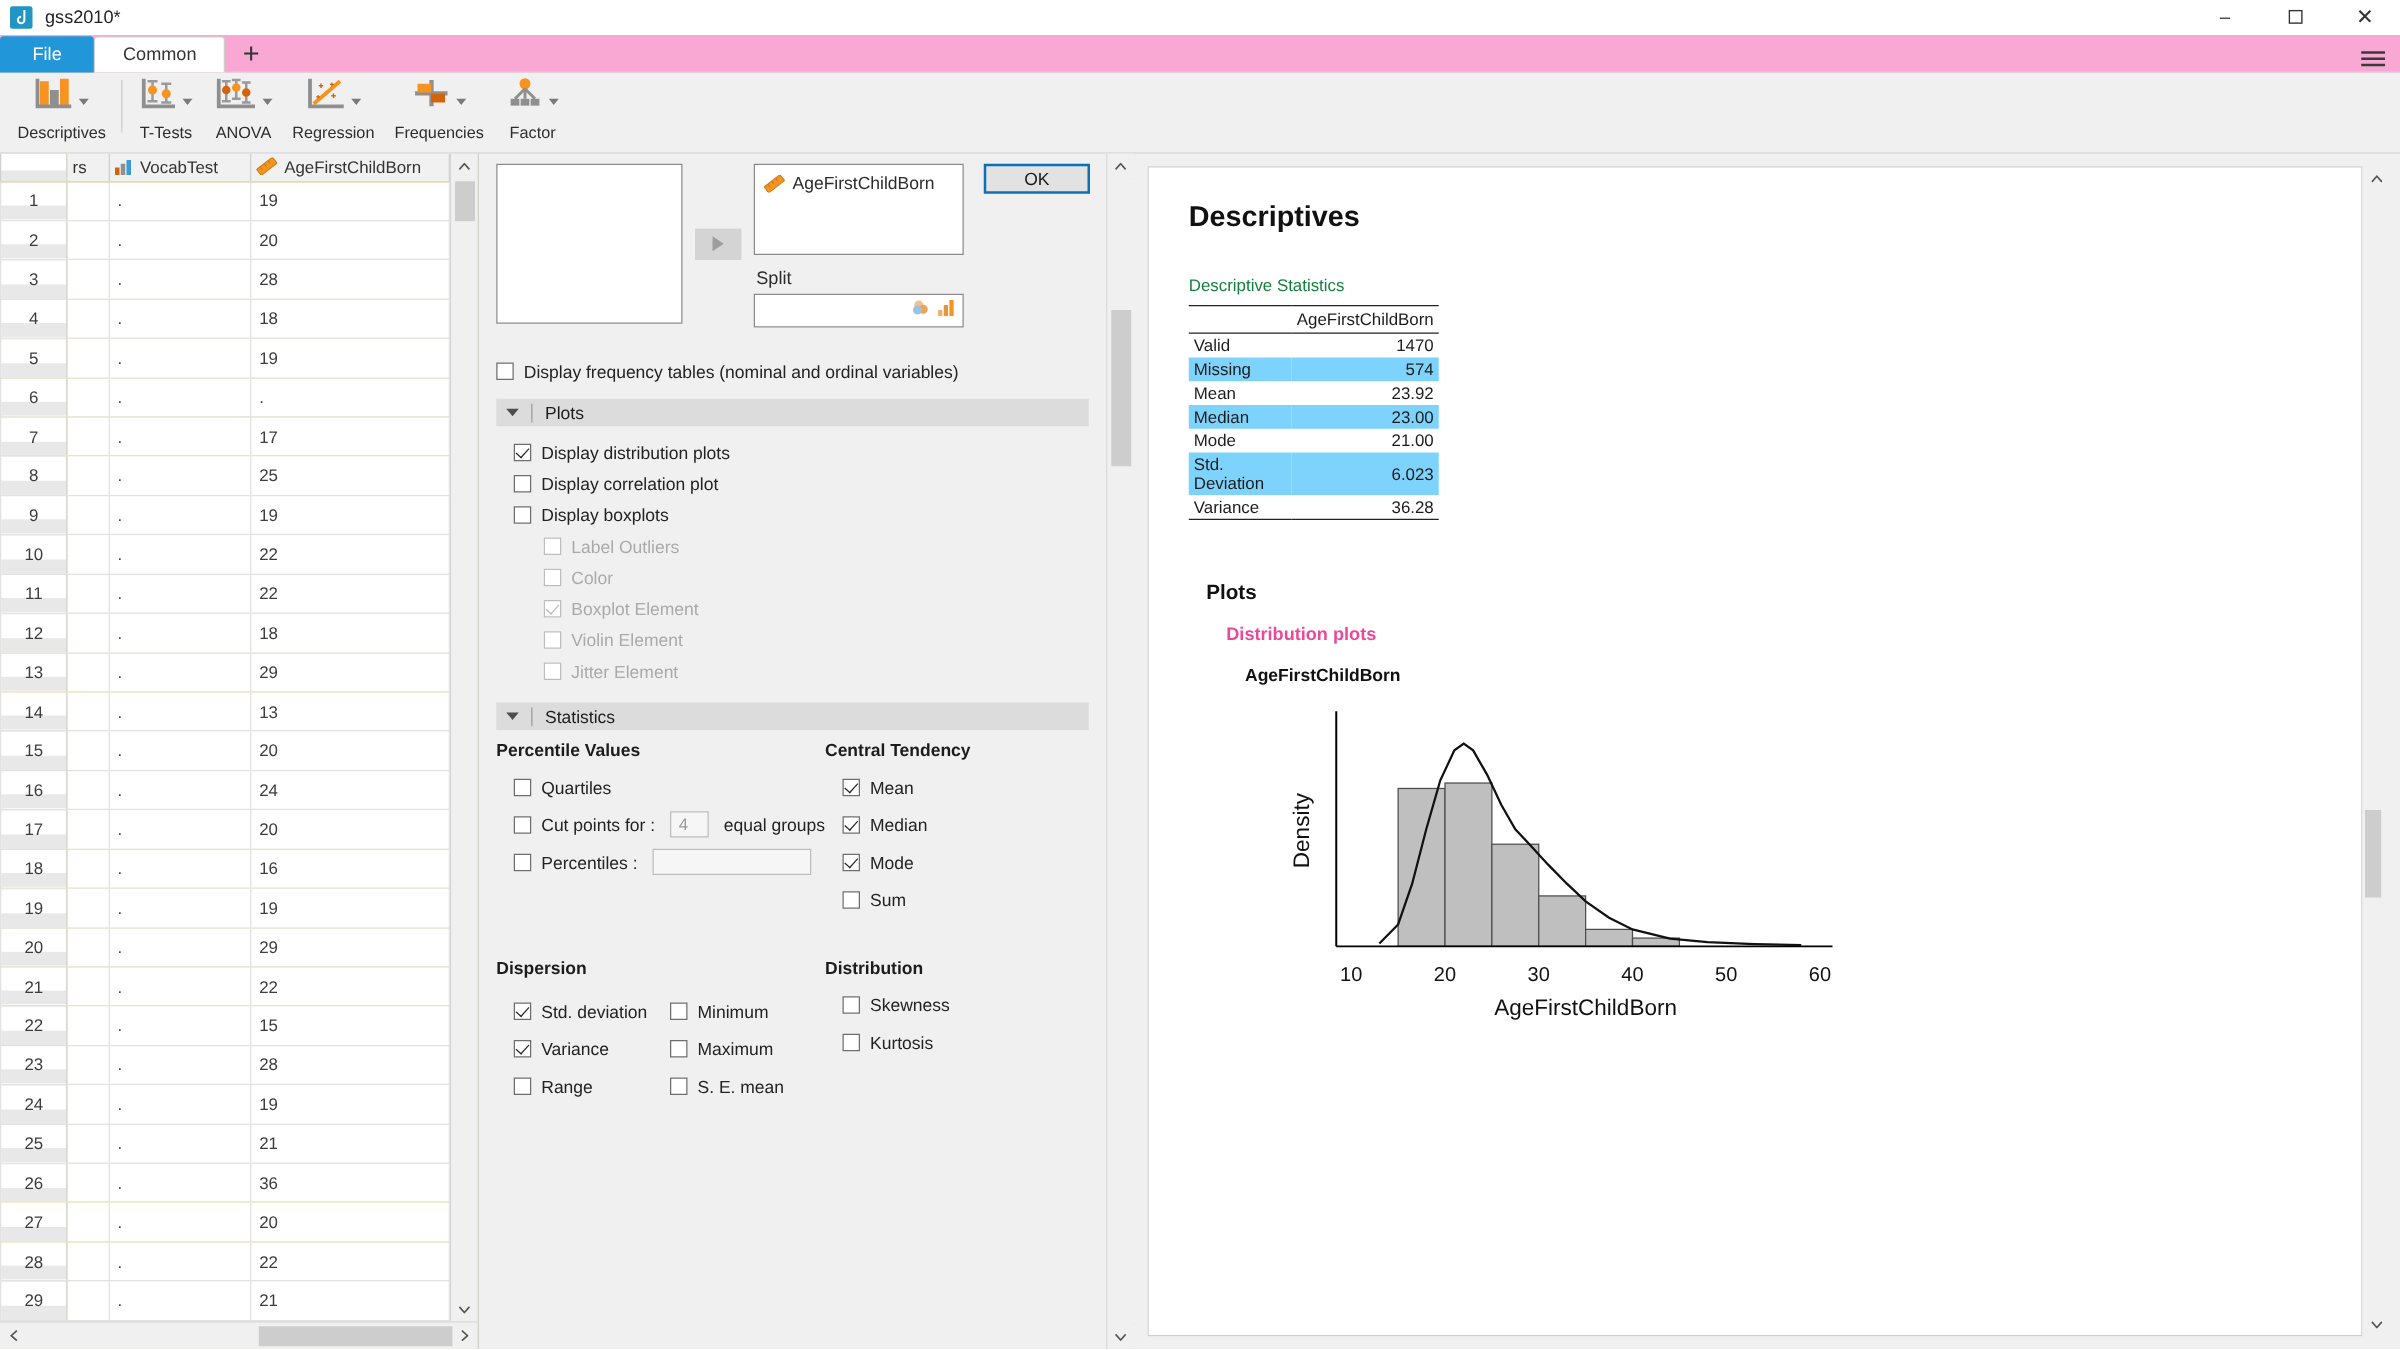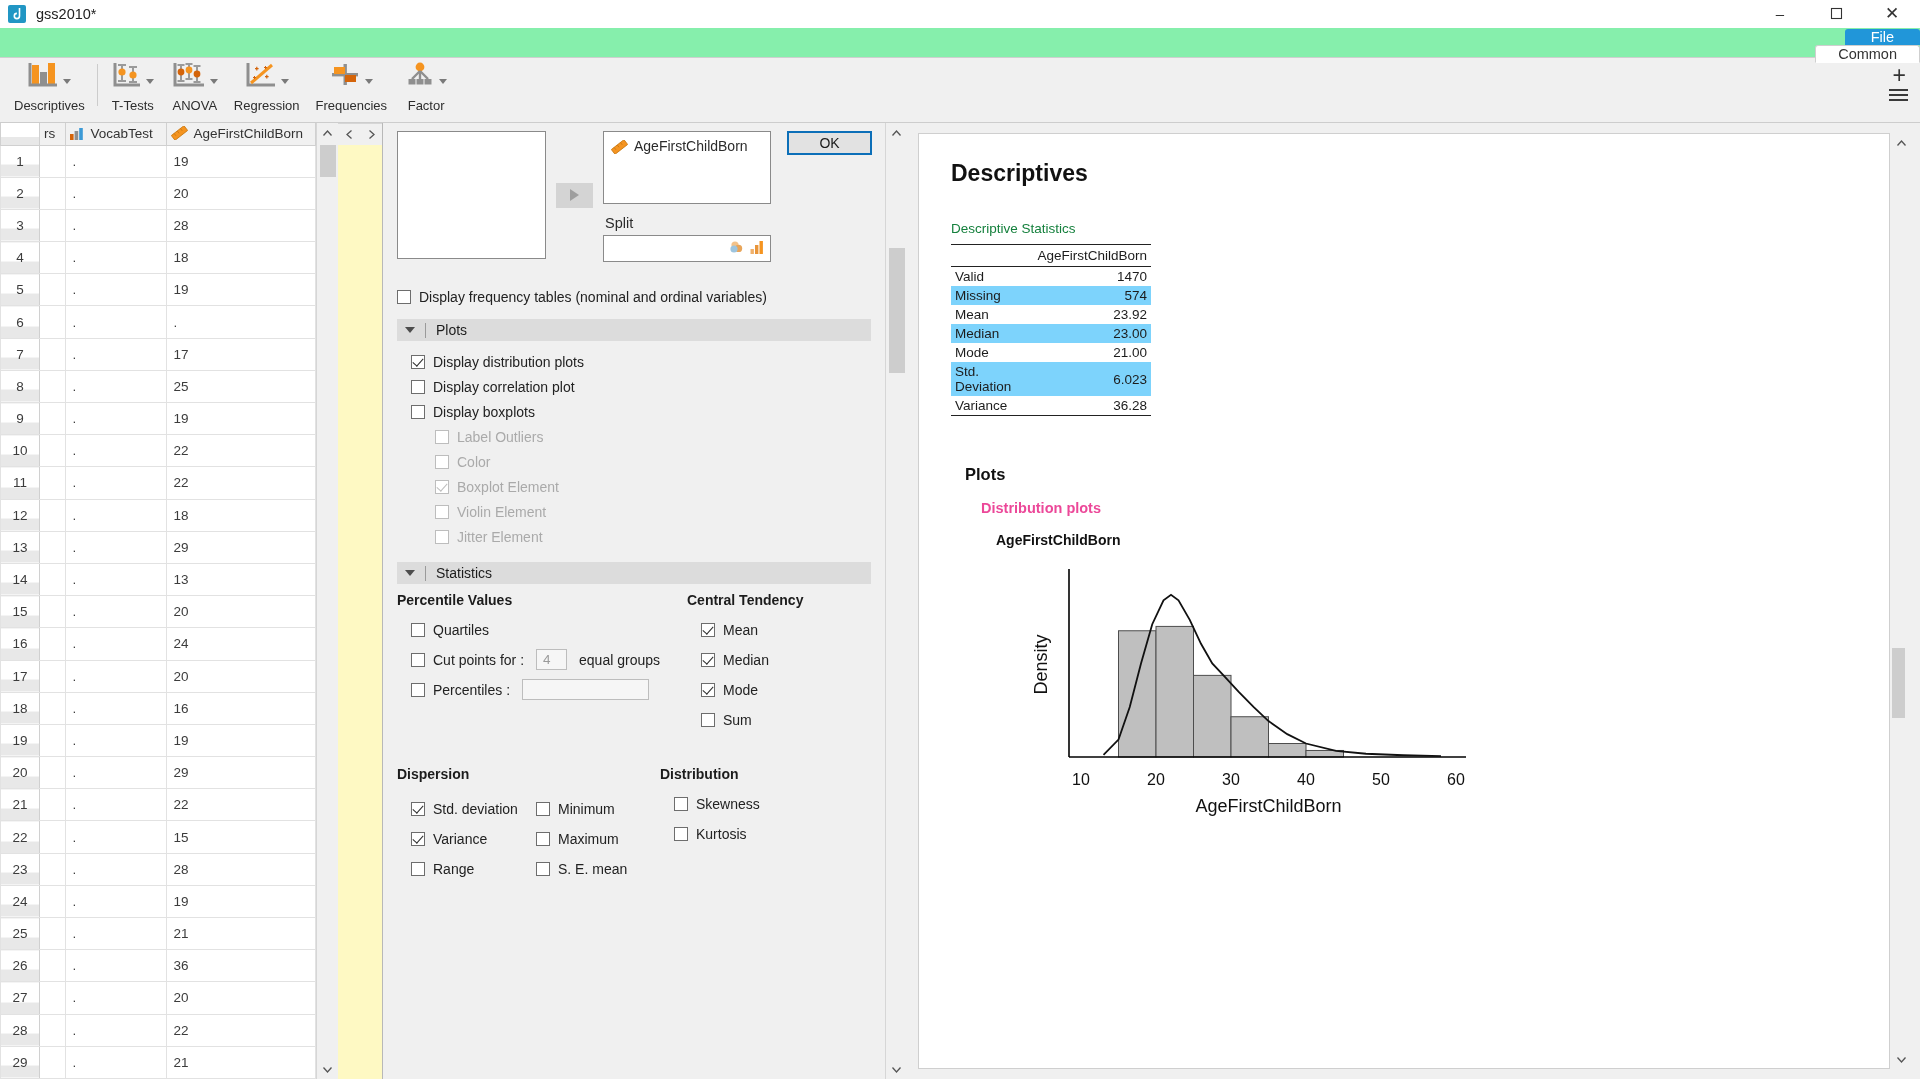--- a/index.html
+++ b/index.html
@@ -26,22 +26,22 @@
   .title-text { font-size: 14.5px; color: #222; }
   .win-controls { margin-left: auto; display: flex; height: 28px; }
   .win-btn {
     width: 56px; height: 28px; display: flex; align-items: center; justify-content: center;
     font-size: 15px; color: #333;
   }
   .win-btn.close-btn { font-size: 17px; }
 
   
   .ribbon-tabs {
-    height: 30px; background: #86efac; display: flex; align-items: flex-end;
-    position: relative; border-bottom: 1px solid #cfcfcf; flex-direction: column;
+    height: 30px; background: #f9a8d4; display: flex; align-items: flex-end;
+    position: relative; border-bottom: 1px solid #cfcfcf;
   }
   .rtab {
     height: 29px; padding: 0 22px; display: flex; align-items: center;
     font-size: 14.5px; color: #333; position: relative; top: 1px;
   }
   .rtab.file-tab { background: #2196d9; color: #fff; border-radius: 3px 3px 0 0; padding: 0 26px; }
   .rtab.active-tab {
     background: #ffffff; border: 1px solid #cfcfcf; border-bottom: 1px solid #ffffff;
     border-radius: 3px 3px 0 0; z-index: 3;
   }
@@ -66,21 +66,21 @@
     width: 0; height: 0; border-left: 4.5px solid transparent; border-right: 4.5px solid transparent;
     border-top: 5px solid #7a7a7a; margin-top: 6px;
   }
   .ribbon-label { font-size: 13px; color: #2d2d2d; margin-top: 4px; white-space: nowrap; }
   .ribbon-sep { width: 1px; height: 42px; background: #cccccc; margin: 6px 4px 0 4px; }
 
   
   .main { display: flex; height: calc(1080px - 28px - 30px - 66px); background: #f0f0f0; }
 
   
-  .datapanel { width: 383px; display: flex; flex-direction: row; background: #fef9c3;
+  .datapanel { width: 383px; display: flex; flex-direction: column; background: #fef9c3;
                border-right: 1px solid #b8b8b8; position: relative; }
   .dgrid { flex: 1; display: flex; overflow: hidden; position: relative; }
   .dtable { flex: 1; border-collapse: collapse; table-layout: fixed; }
   .dtable th {
     height: 22px; background: #f1f1f1; border: 1px solid #d0d0d0; border-top: none;
     font-size: 13.5px; font-weight: normal; color: #333; text-align: left;
     padding: 0 4px; white-space: nowrap; overflow: hidden;
   }
   .dtable td {
     height: 24.4px; border: 1px solid #e2e2e2; font-size: 13.5px; color: #3c3c3c;
@@ -687,21 +687,21 @@
             <span class="chklabel disabled">Jitter Element</span>
           </div>
         </div>
 
       <div class="section-bar" style="margin-top:13px;">
         <span class="sb-caret"></span>
         <span class="sb-div"></span>
         <span class="sb-label">Statistics</span>
       </div>
 
-      <div class="twocol" style="margin-top:8px;gap:27px;">
+      <div class="twocol" style="margin-top:8px;">
         <div class="col-left">
           <div class="grouphdr">Percentile Values</div>
           <div class="chkrow" style="margin-left:14px;">
             <span class="chkbox"></span>
             <span class="chklabel">Quartiles</span>
           </div>
           <div class="chkrow" style="margin-left:14px;margin-top:5px;">
             <span class="chkbox"></span>
             <span class="chklabel">Cut points for :</span>
             <span class="smallinput" style="width:52px;margin-left:4px;">4</span>

